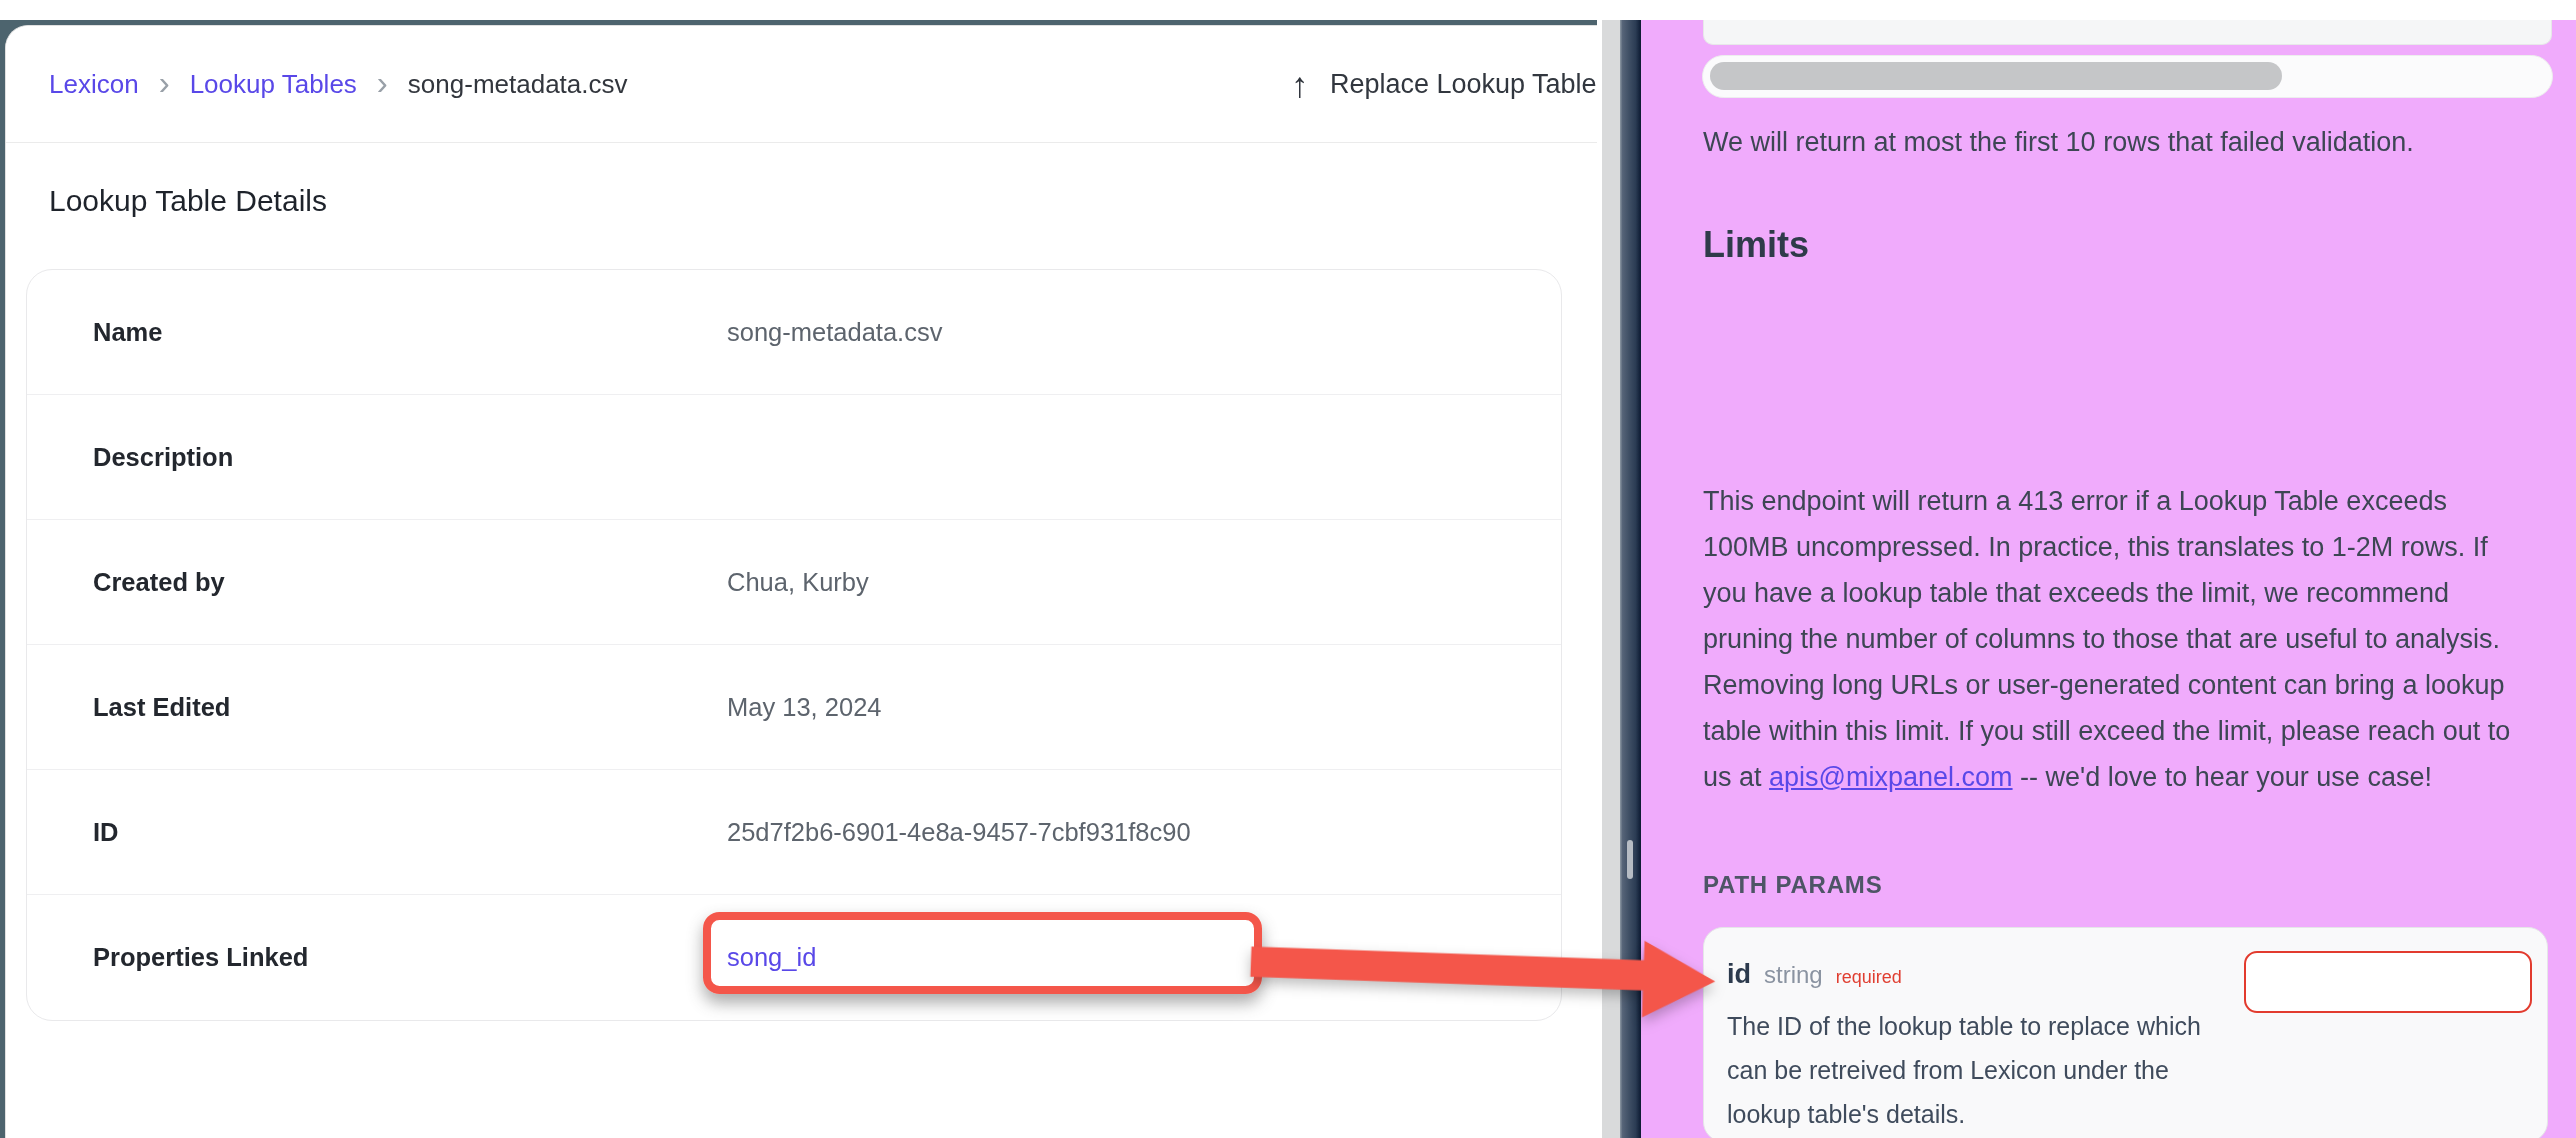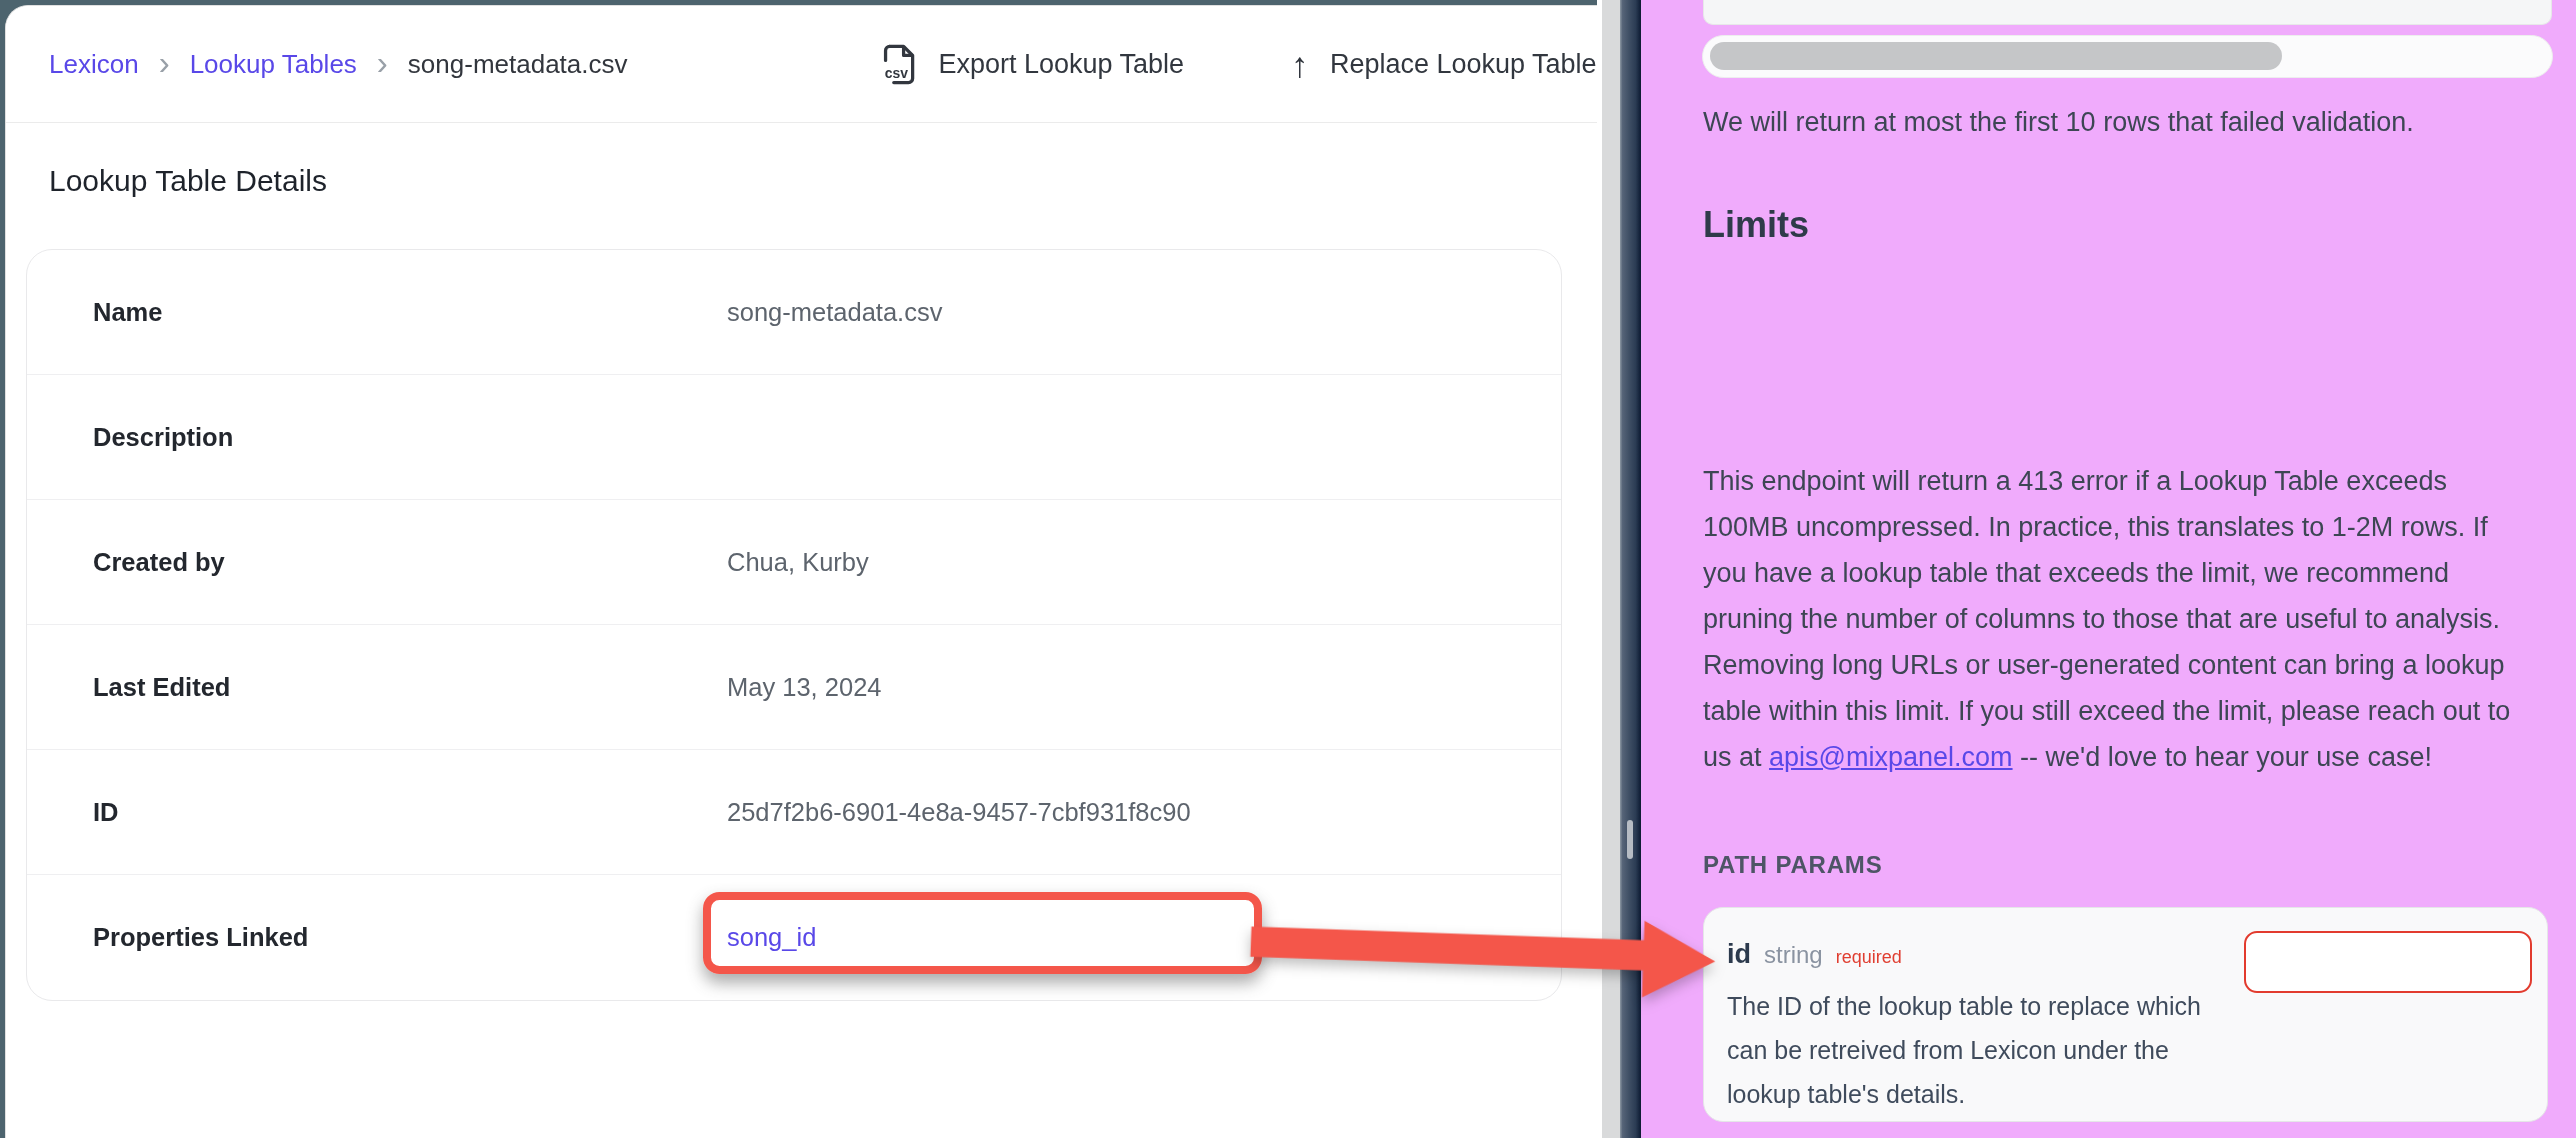--- a/index.html
+++ b/index.html
@@ -1,18 +1,18 @@
 <!DOCTYPE html>
 <html style="font-size:13px"><head>
 <meta charset="utf-8">
 <style>
   * { margin:0; padding:0; box-sizing:border-box; }
   html,body { width:2576px; height:1139px; overflow:hidden; background:#fff;
     font-family:"Liberation Sans","DejaVu Sans",sans-serif; }
-  .page { position:relative; width:2576px; height:801px; }
+  .page { position:relative; width:2576px; height:801px;margin-top:20px; }
 
   
   .left-pane { position:absolute; left:0; top:0; width:1597px; height:1139px; background:#4d646e; }
   .left-inner { position:absolute; left:5px; top:5px; width:1592px; height:1134px; background:#fff;
     border-top-left-radius:23px; border-top:1.6px solid #e0e0e0; border-left:1.6px solid #e0e0e0; overflow:hidden; }
 
   .lt-header { position:absolute; left:0; top:0; width:100%; height:117px; border-bottom:1.6px solid #ebebeb; background:#fff; }
   .breadcrumb { position:absolute; left:43px; top:0; height:117px; display:flex; align-items:center; gap:20px; font-size:26px; }
   .breadcrumb a { color:#5948e8; text-decoration:none; cursor:pointer; }
   .breadcrumb .sep { color:#99a0a8; font-size:33px; line-height:1; transform:translateY(-2.5px); }
@@ -85,32 +85,20 @@
 
       <div class="lt-header">
         <nav class="breadcrumb">
           <a>Lexicon</a>
           <span class="sep">›</span>
           <a>Lookup Tables</a>
           <span class="sep">›</span>
           <span class="current">song-metadata.csv</span>
         </nav>
 
-        <button class="hdr-btn export-btn">
-          <span style="display:flex;">
-            <svg width="35" height="41" viewBox="0 0 42 50" fill="none" style="font-size:33px">
-              <path d="M9 3 h17 l11 11 v28 a5 5 0 0 1 -5 5 H14" stroke="#32373f" stroke-width="4" stroke-linecap="round" stroke-linejoin="round"></path>
-              <path d="M9 3 a5 5 0 0 0 -5 5 v12" stroke="#32373f" stroke-width="4" stroke-linecap="round"></path>
-              <path d="M26 3 v11 h11" stroke="#32373f" stroke-width="4" stroke-linejoin="round"></path>
-              <rect x="1" y="24" width="26" height="20" rx="4" fill="#fff"></rect>
-              <text x="3" y="41" font-family="Liberation Sans, sans-serif" font-size="17" font-weight="700" fill="#32373f">csv</text>
-            </svg>
-          </span>
-          <span>Export Lookup Table</span>
-        </button>
 
         <button class="hdr-btn replace-btn">
           <span class="up-glyph">↑</span>
           <span>Replace Lookup Table</span>
         </button>
       </div>
 
       <h1 class="page-title">Lookup Table Details</h1>
 
       <div class="details-card">

